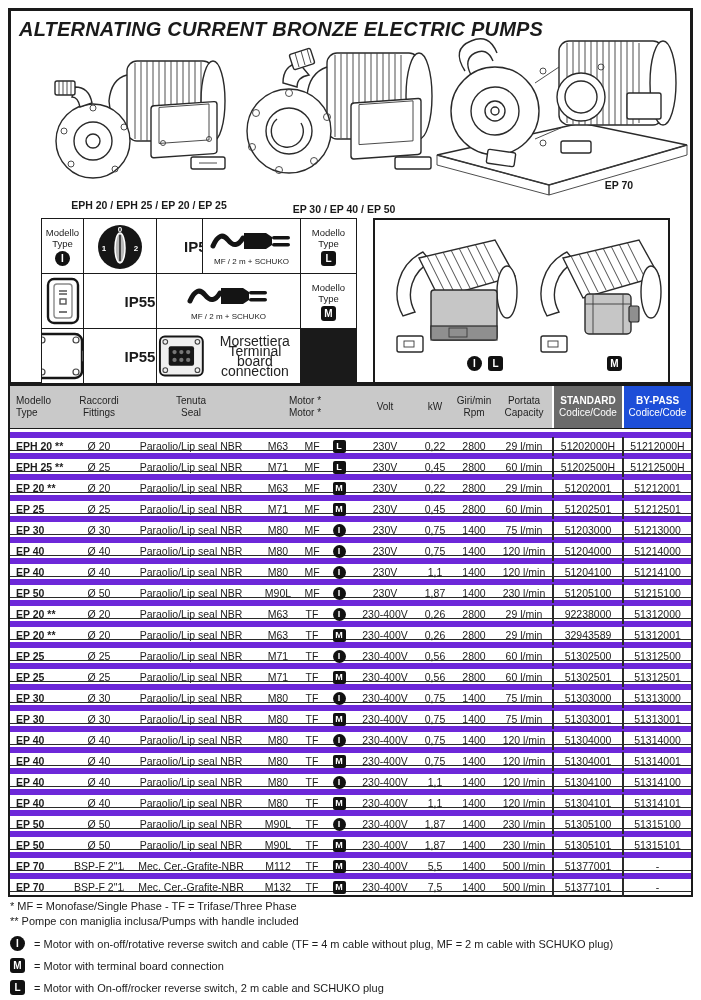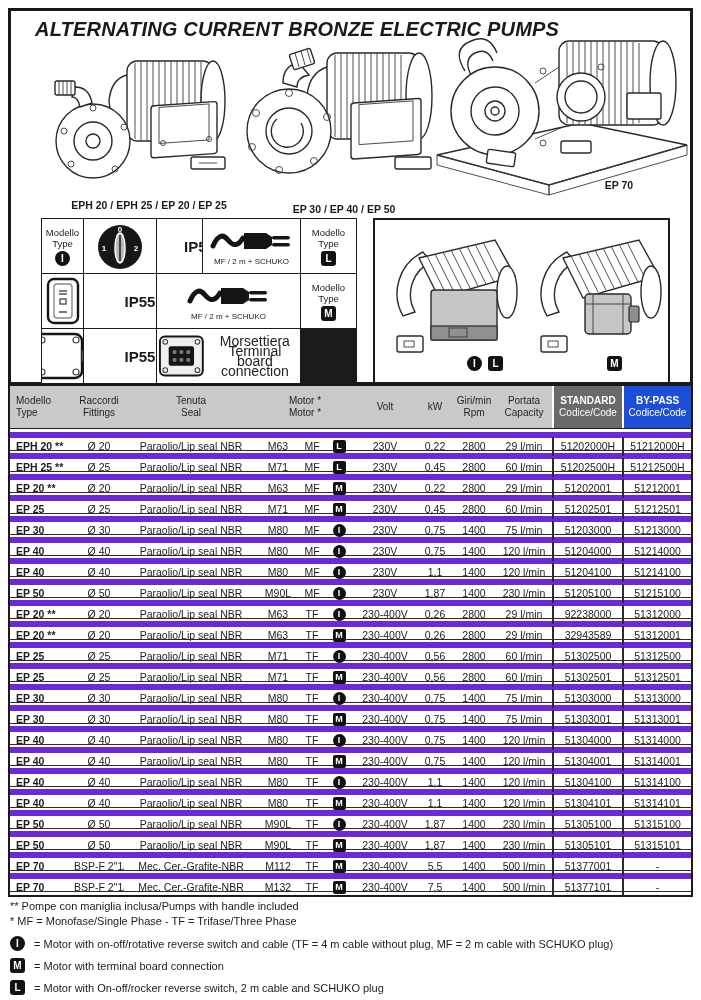--- a/index.html
+++ b/index.html
@@ -7,21 +7,21 @@
     width:701px;height:1000px;background:#ffffff;position:relative;
     font-family:"Liberation Sans",sans-serif;color:#1a1a1a;
     -webkit-font-smoothing:antialiased;overflow:hidden;
   }
   .frame{
     position:absolute;left:8px;top:8px;width:685px;height:377px;
     border:3px solid #1a1a1a;box-sizing:border-box;background:#fff;
   }
   .title{
     font-style:italic;font-weight:bold;font-size:20px;letter-spacing:.2px;
-    margin:7px 0 0 24px;white-space:nowrap;
+    margin:7px 0 0 8px;white-space:nowrap;
   }
   
   .pump{position:absolute;}
   .pump svg{display:block;}
   .pump-label{
     position:absolute;font-size:10.5px;font-weight:bold;text-align:center;white-space:nowrap;
   }
   .lineart{fill:none;stroke:#2a2a2a;stroke-width:1.4;}
   .lineart-thin{fill:none;stroke:#3a3a3a;stroke-width:.9;}
   .whitefill{fill:#ffffff;stroke:#2a2a2a;stroke-width:1.4;}
@@ -735,22 +735,22 @@
     <div class="td">7,5</div>
     <div class="td">1400</div>
     <div class="td">500 l/min</div>
     <div class="td codecell">51377101</div>
     <div class="td codecell">-</div>
   </div>
     </div>
 </div>
 
 <div class="footnotes">
+  <div class="fn-line">* MF = Monofase/Single Phase - TF = Trifase/Three Phase</div>
   <div class="fn-line">** Pompe con maniglia inclusa/Pumps with handle included</div>
-  <div class="fn-line">* MF = Monofase/Single Phase - TF = Trifase/Three Phase</div>
   <div class="legend-line">
     <span class="legend-badge round">I</span>
     <span>= Motor with on-off/rotative reverse switch and cable (TF = 4 m cable without plug, MF = 2 m cable with SCHUKO plug)</span>
   </div>
   <div class="legend-line">
     <span class="legend-badge">M</span>
     <span>= Motor with terminal board connection</span>
   </div>
   <div class="legend-line">
     <span class="legend-badge">L</span>

